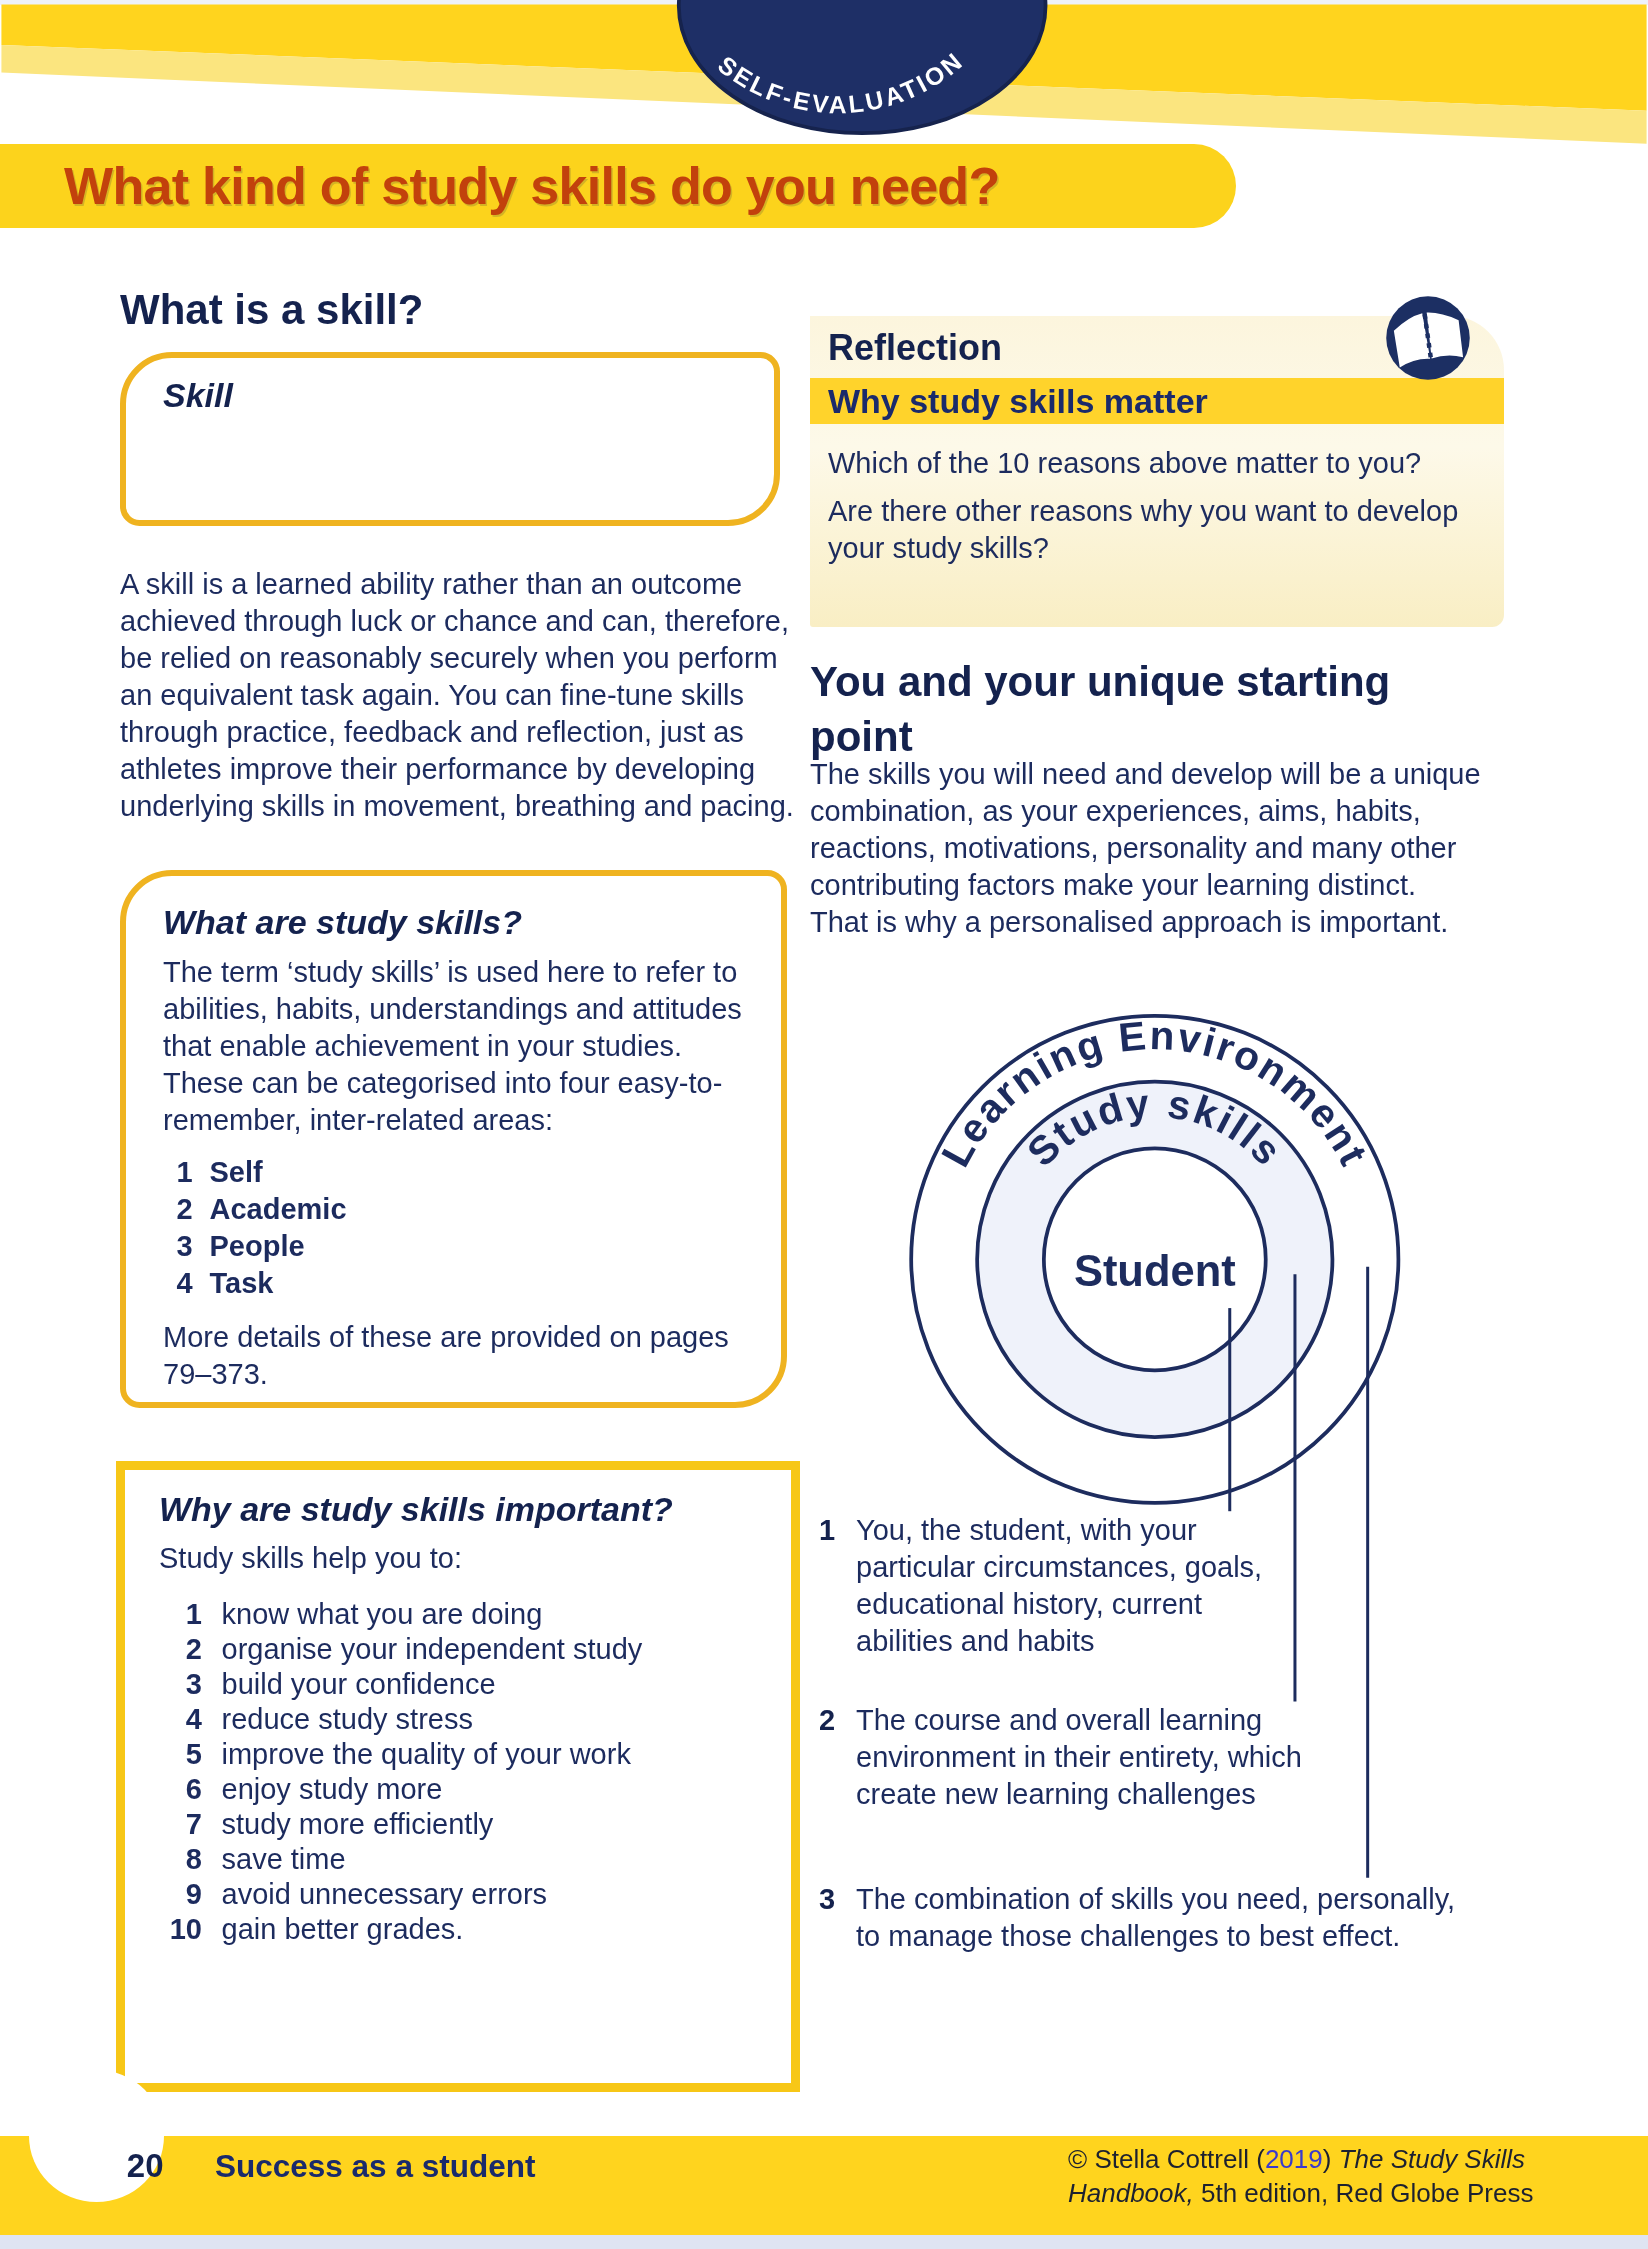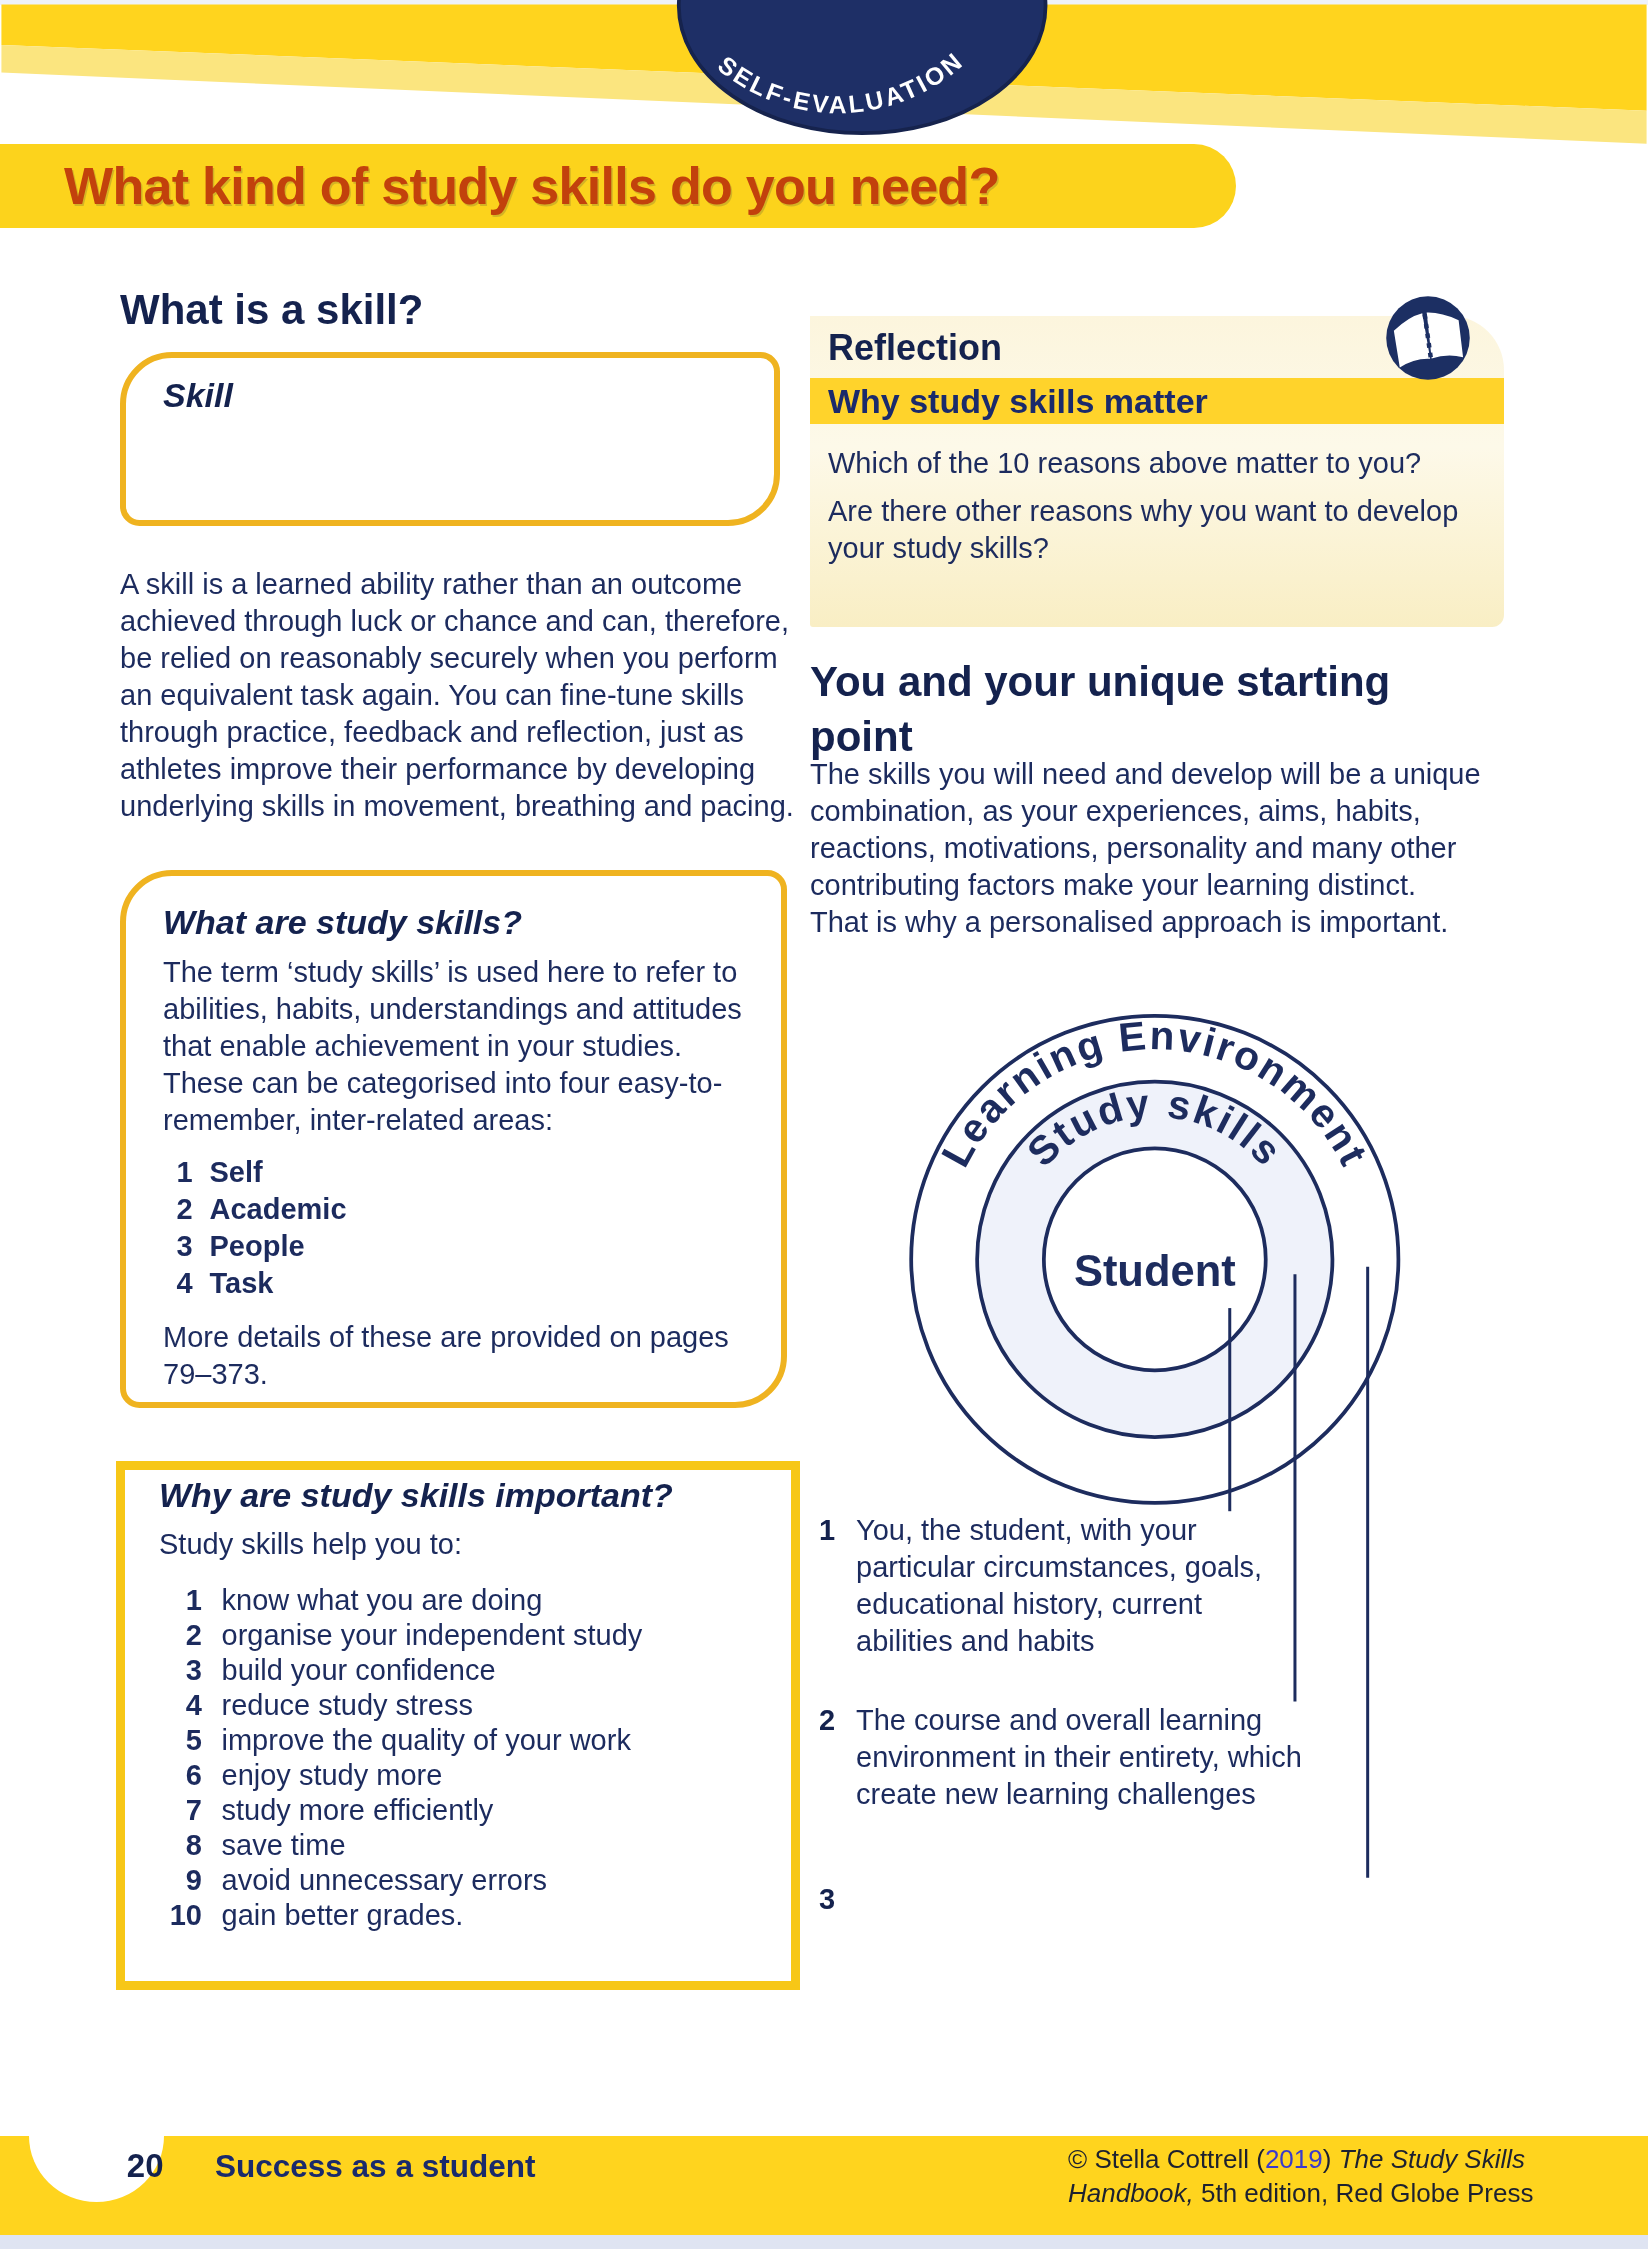--- a/index.html
+++ b/index.html
@@ -36,22 +36,22 @@
   #skill-box .box-heading{margin-bottom:9px;}
   #study-box{left:120px;top:870px;width:667px;height:538px;padding:27px 0 0 37px;}
   #study-box .box-heading{margin-bottom:12px;}
   #study-box .body-text{margin-bottom:15px;}
   .area-row{display:flex;font-size:29px;line-height:37px;font-weight:bold;color:#1c2b5e;}
   .area-row .num{width:33px;margin-left:13.5px;}
   #study-footer{margin-top:16.5px;}
 
   
   #important-box{
-    left:116px;top:1461px;width:684px;height:529px;background:#fff;
-    border:9.7px solid #f7c717;box-sizing:border-box;padding:6px 0 0 34px;
+    left:116px;top:1461px;width:684px;height:631px;background:#fff;
+    border:9.7px solid #f7c717;box-sizing:border-box;padding:20px 0 0 34px;
   }
   #important-box .box-heading{margin-bottom:10.5px;}
   #important-box .intro{margin-bottom:20px;}
   .imp-row{display:flex;font-size:29px;line-height:35px;color:#1c2b5e;}
   .imp-row .num{width:43px;text-align:right;font-weight:bold;margin-right:19.5px;flex:none;}
 
   
   #reflection-panel{
     left:810px;top:316px;width:694px;height:311px;
     background:linear-gradient(180deg,#fcf5dd 0%,#fdf9e9 42%,#f9eec4 100%);
@@ -263,20 +263,22 @@
 abilities and habits</span>
   </div>
   <div class="annotation" id="annotation-2">
     <span class="num">2</span>
     <span class="txt preline">The course and overall learning
 environment in their entirety, which
 create new learning challenges</span>
   </div>
   <div class="annotation" id="annotation-3">
     <span class="num">3</span>
+    <span class="txt preline">The combination of skills you need, personally,
+to manage those challenges to best effect.</span>
   </div>
 
   <div class="abs" id="footer-band">
     <div id="footer-notch"></div>
     <div id="page-number">20</div>
     <div id="footer-section">Success as a student</div>
     <div id="footer-copyright">
       <span>© Stella Cottrell (</span><span class="year">2019</span><span>) </span><span class="it">The Study Skills</span><br>
       <span class="it">Handbook,</span><span> 5th edition, Red Globe Press</span>
     </div>

